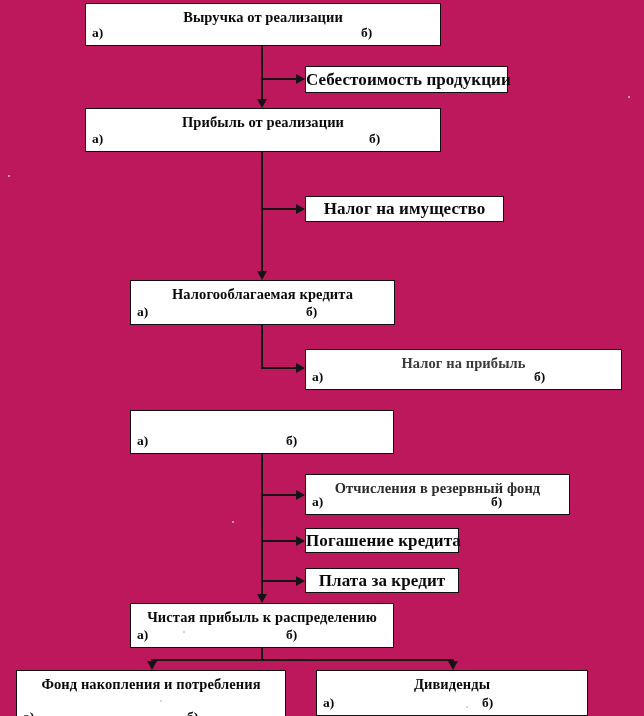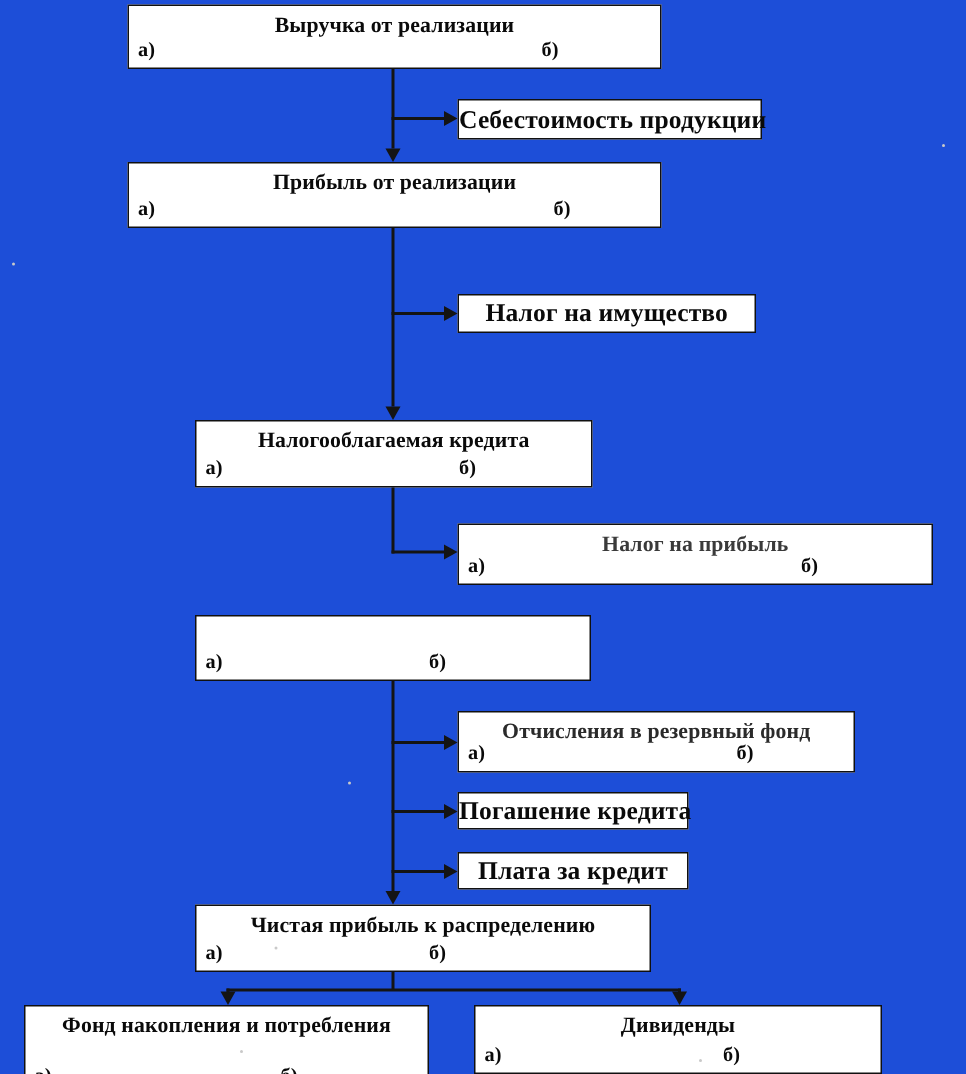--- a/index.html
+++ b/index.html
@@ -1,19 +1,19 @@
 <!DOCTYPE html>
 <html><head>
 <meta charset="utf-8">
 <style>
   html,body{margin:0;padding:0;background:#ffffff;}
   #canvas{
     position:relative;
     width:644px;height:716px;
-    background:#1d4ed8;
+    background:#be185d;
     font-family:"Liberation Serif", serif;
     overflow:hidden;
   }
   .box{
     position:absolute;
     box-sizing:border-box;
     border:1.6px solid #101010;
     background:#ffffff;
   }
   .box .title{
@@ -111,21 +111,21 @@
   </div>
 
   <div class="box simple" style="left:305px;top:528px;width:154px;height:25px;">
     <div class="title">Погашение кредита</div>
   </div>
 
   <div class="box simple" style="left:305px;top:568px;width:154px;height:25px;">
     <div class="title">Плата за кредит</div>
   </div>
 
-  <div class="box dual" style="left:130px;top:603px;width:304px;height:45px;">
+  <div class="box dual" style="left:130px;top:603px;width:264px;height:45px;">
     <div class="title">Чистая прибыль к распределению</div>
     <div class="ab a">а)</div>
     <div class="ab b" style="left:155px;">б)</div>
   </div>
 
   <div class="box dual" style="left:16px;top:670px;width:270px;height:60px;">
     <div class="title">Фонд накопления и потребления</div>
     <div class="ab a">а)</div>
     <div class="ab b" style="left:170px;">б)</div>
   </div>

